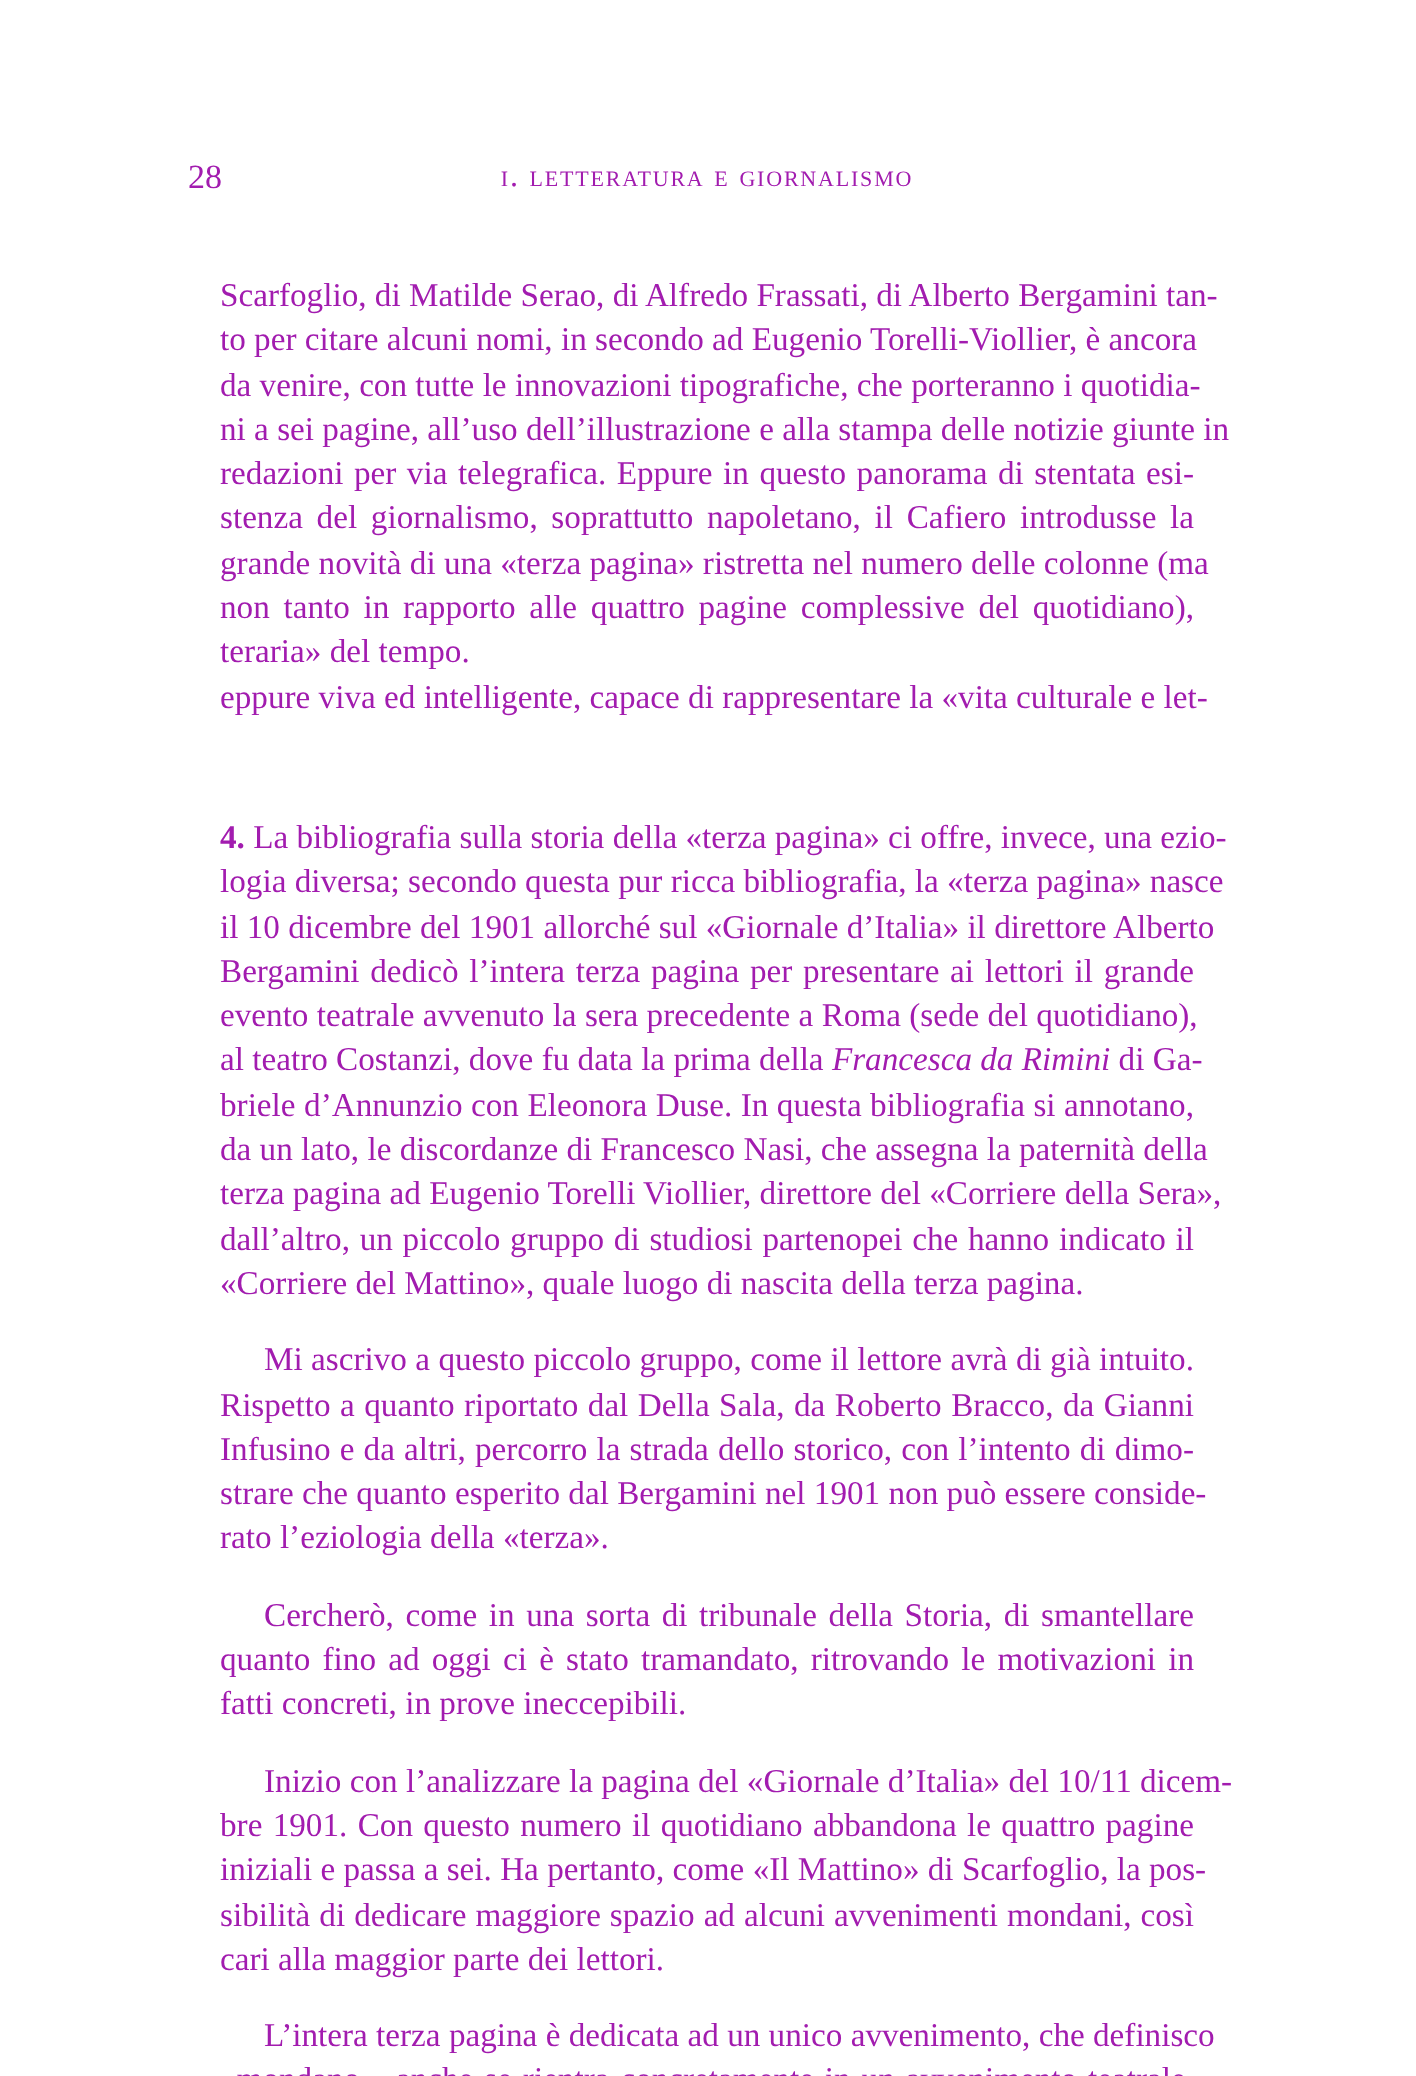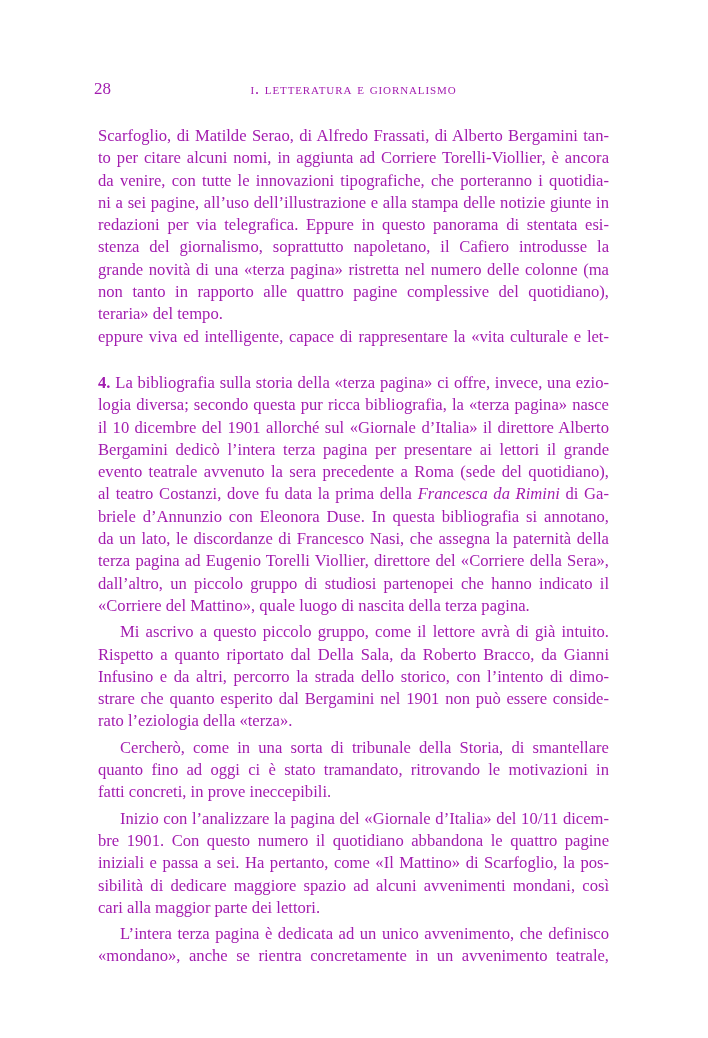--- a/index.html
+++ b/index.html
@@ -15,40 +15,40 @@
   }
   .running-head {
     position: absolute; left: 94px; top: 80px; width: 519px;
     text-align: center; font-size: 16px; letter-spacing: 0.9px;
     font-variant: small-caps; text-transform: lowercase; line-height: 18px;
   }
   .body-text {
     position: absolute; left: 94px; top: 121px; width: 519px;
     font-size: 16.6px; line-height: 22.3px;
   }
-  .body-text p { margin: 4px; }
+  .body-text p { margin: 16px; }
   .line { display: block; text-align: justify; text-align-last: justify; white-space: nowrap; height: 22.3px; overflow: visible; }
   .line.last { text-align-last: left; }
   .line.indent { text-indent: 22px; }
   .section-gap { height: 16px; }
   .sec-num { font-weight: bold; }
   em { }
 </style>
 </head>
 <body>
 
 <div class="page">
   <div class="folio">28</div>
   <div class="running-head">i. letteratura e giornalismo</div>
 
   <div class="body-text">
 
     <p>
       <span class="line">Scarfoglio, di Matilde Serao, di Alfredo Frassati, di Alberto Bergamini tan-</span>
-      <span class="line">to per citare alcuni nomi, in aggiunta ad Corriere Torelli-Viollier, è ancora</span>
+      <span class="line">to per citare alcuni nomi, in secondo ad Eugenio Torelli-Viollier, è ancora</span>
       <span class="line">da venire, con tutte le innovazioni tipografiche, che porteranno i quotidia-</span>
       <span class="line">ni a sei pagine, all’uso dell’illustrazione e alla stampa delle notizie giunte in</span>
       <span class="line">redazioni per via telegrafica. Eppure in questo panorama di stentata esi-</span>
       <span class="line">stenza del giornalismo, soprattutto napoletano, il Cafiero introdusse la</span>
       <span class="line">grande novità di una «terza pagina» ristretta nel numero delle colonne (ma</span>
       <span class="line">non tanto in rapporto alle quattro pagine complessive del quotidiano),</span>
       <span class="line last">teraria» del tempo.</span>
       <span class="line">eppure viva ed intelligente, capace di rappresentare la «vita culturale e let-</span>
     </p>
 

